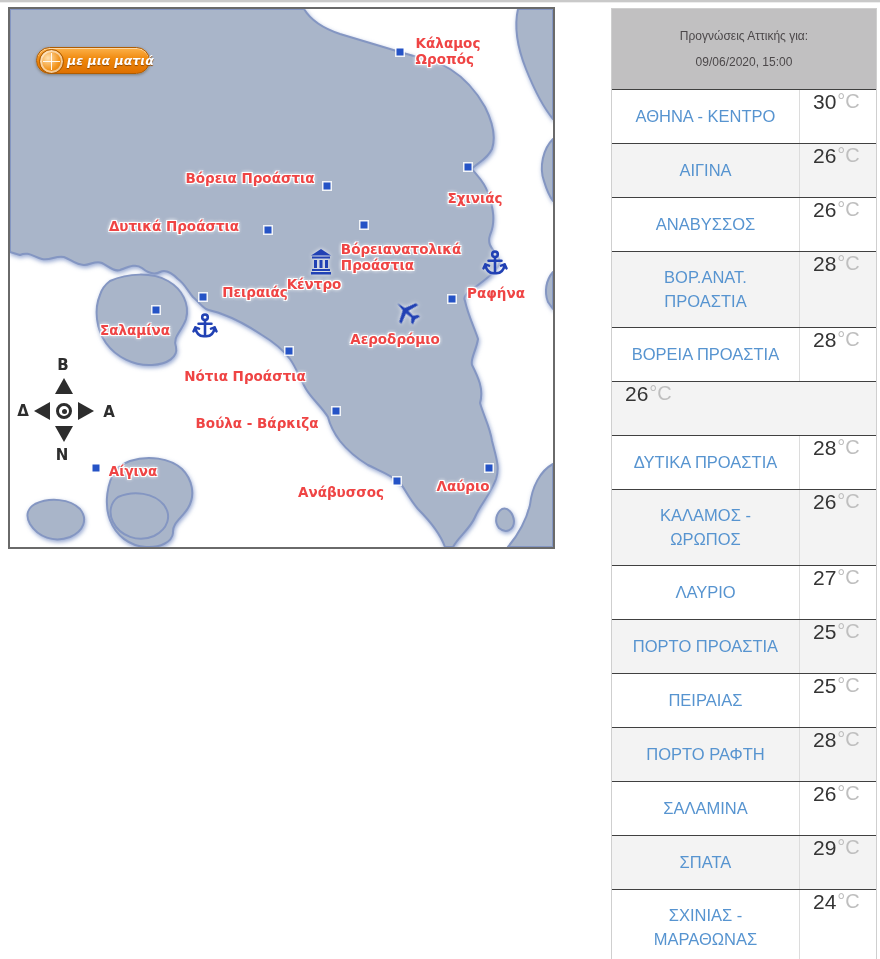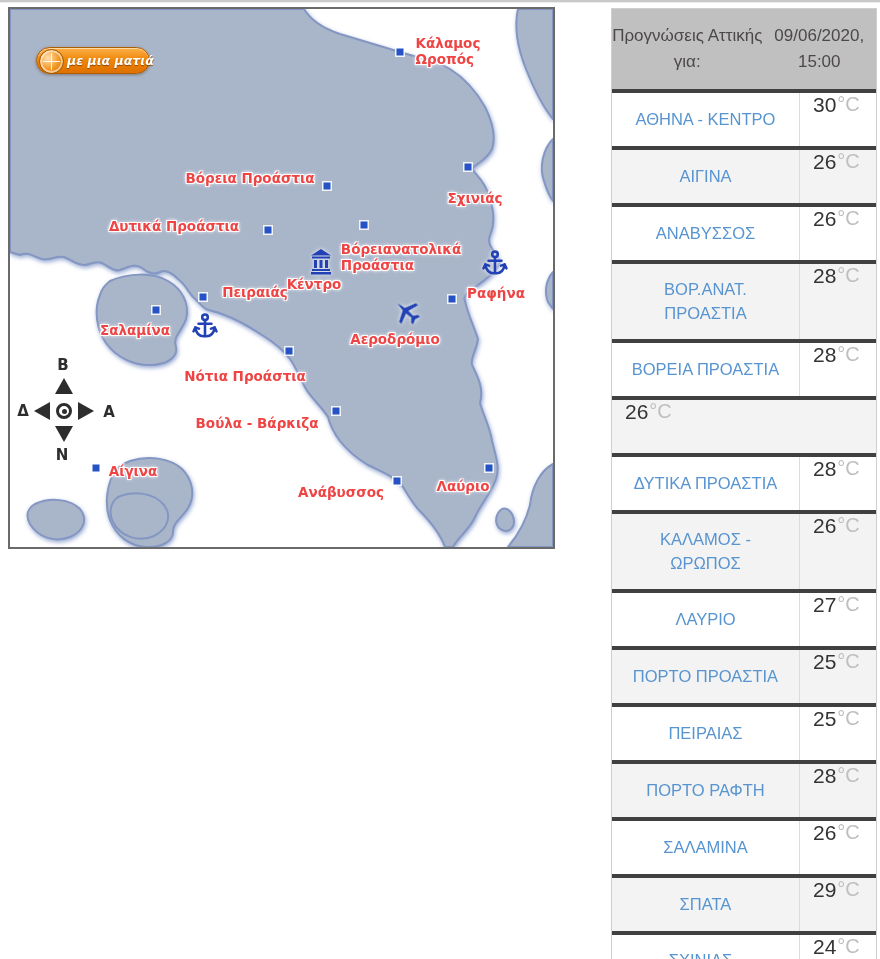--- a/index.html
+++ b/index.html
@@ -65,25 +65,25 @@
     border:3px solid #2d2d2d;background:#ffffff;
   }
   .c-center::after{content:"";position:absolute;left:2.5px;top:2.5px;width:5px;height:5px;border-radius:50%;background:#2d2d2d;}
 
   
   .forecast-panel{
     position:absolute;left:611px;top:8px;width:266px;box-sizing:border-box;
     border:1px solid #cfcfcf;background:#ffffff;
   }
   .f-header{
-    height:80px;background:#c1c0c1;display:flex;flex-direction:row;
+    height:80px;background:#c1c0c1;display:flex;flex-direction:column;
     justify-content:center;align-items:center;
-    font-size:17px;line-height:26px;color:#4c484a;text-align:center;
-  }
-  .f-row{display:flex;border-top:4px solid #404040;}
+    font-size:12px;line-height:26px;color:#4c484a;text-align:center;
+  }
+  .f-row{display:flex;border-top:1px solid #404040;}
   .f-row.alt{background:#f3f3f3;}
   .h1{height:53px;}
   .h2{height:75px;}
   .name-cell{
     width:188px;box-sizing:border-box;border-right:1px solid #dcdcdc;
     display:flex;align-items:center;justify-content:center;text-align:center;
   }
   .loc-link{
     color:#5794d0;text-decoration:none;font-size:16.5px;line-height:1.4;white-space:pre-line;
   }

